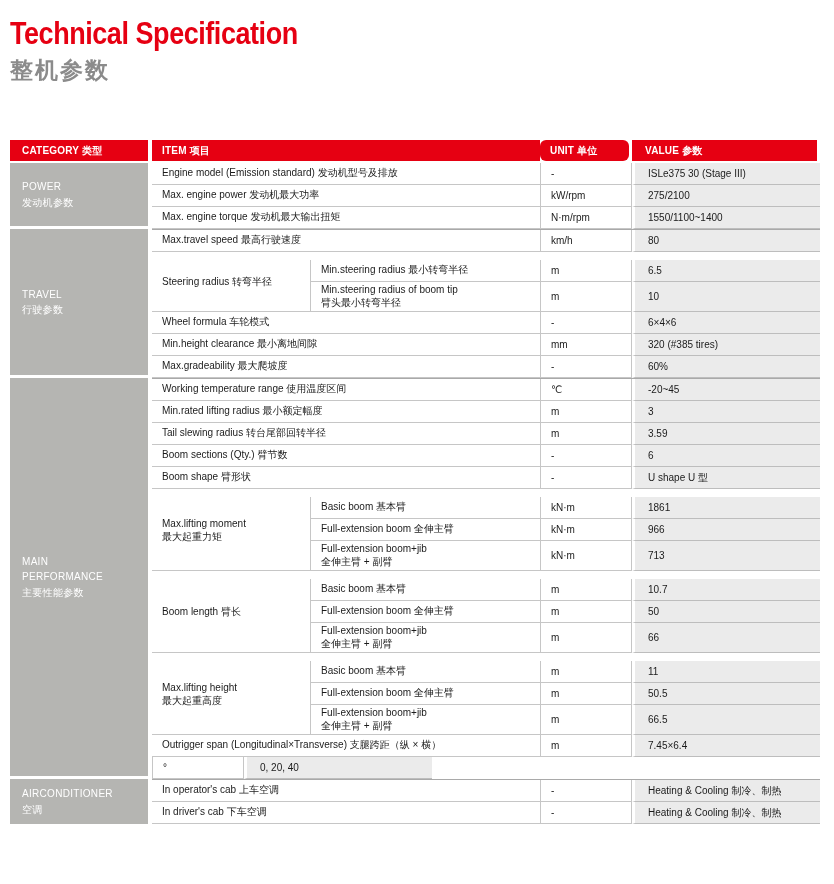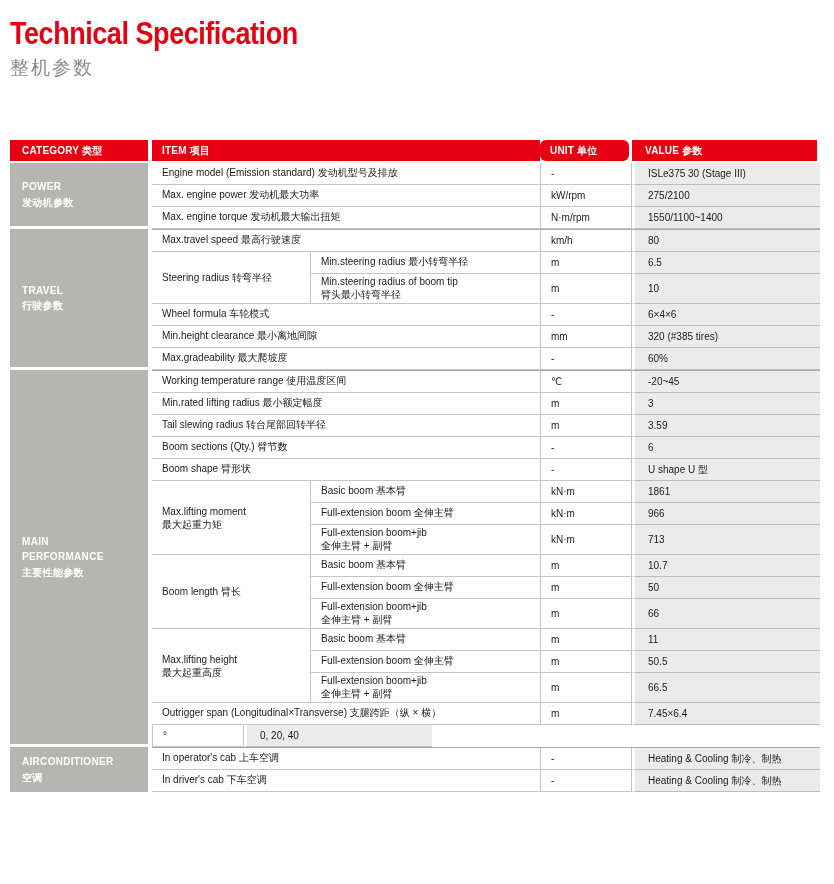--- a/index.html
+++ b/index.html
@@ -26,58 +26,58 @@
   .title-block{position:absolute;left:10px;top:16px;}
   .main-title{
     color:var(--red);
     font-size:31px;font-weight:800;
     letter-spacing:-0.5px;white-space:nowrap;
     transform:scaleX(0.87);transform-origin:left center;
   }
   .sub-title{
     margin-top:3px;
     color:var(--sub-gray);
-    font-size:19px;font-weight:400;letter-spacing:2px;
+    font-size:23px;font-weight:700;letter-spacing:2px;
   }
   
   .spec-table{position:absolute;left:10px;top:140px;width:810px;font-size:10px;}
   .thead{display:flex;height:21px;}
   .th{
     background:var(--red);color:#fff;font-weight:700;
     display:flex;align-items:center;letter-spacing:0.2px;
   }
   .th-cat{width:138px;padding-left:12px;margin-right:4px;}
   .th-item{width:388px;padding-left:10px;margin-right:0;text-align:right;}
   .th-unit{width:89px;padding-left:10px;margin-right:3px;border-radius:6px;}
   .th-value{width:185px;padding-left:13px;}
   .tbody{margin-top:2px;}
   .section{display:flex;}
   .section + .section .rows{border-top:1px solid var(--line-dark);}
   .cat-cell{
     width:138px;margin-right:4px;
     background:var(--cat-gray);color:#fff;
-    font-weight:700;letter-spacing:0.3px;line-height:1.55;
+    font-weight:400;letter-spacing:0.3px;line-height:1.55;
     display:flex;align-items:center;padding-left:12px;
     white-space:pre-line;
   }
   .section:not(:last-child) .cat-cell{border-bottom:3px solid #fff;}
   .rows{width:668px;}
   .row{display:flex;min-height:22px;}
   .row.tall{min-height:30px;}
   .cell{display:flex;align-items:center;border-bottom:1px solid var(--line);}
   .item{width:388px;padding-left:10px;white-space:pre-line;line-height:1.25;}
   .unit{width:92px;padding-left:10px;border-left:1px solid var(--line);border-right:1px solid var(--line);}
   .value{width:188px;padding-left:13px;background:var(--value-bg);
          border-left:3px solid #fff;border-bottom:1px solid var(--value-line);}
   .row-group{display:flex;}
   .group-label{
     width:158px;padding-left:10px;display:flex;align-items:center;
     border-bottom:1px solid var(--line);white-space:pre-line;line-height:1.3;
   }
-  .sub-rows{width:510px;}
+  .sub-rows{width:510px;margin-top:8px;}
   .sub-item{width:230px;padding-left:10px;border-left:1px solid var(--line);
             white-space:pre-line;line-height:1.25;}
 </style>
 </head>
 <body>
 
 <div class="page">
 
   <div class="title-block">
     <div class="main-title">Technical Specification</div>

